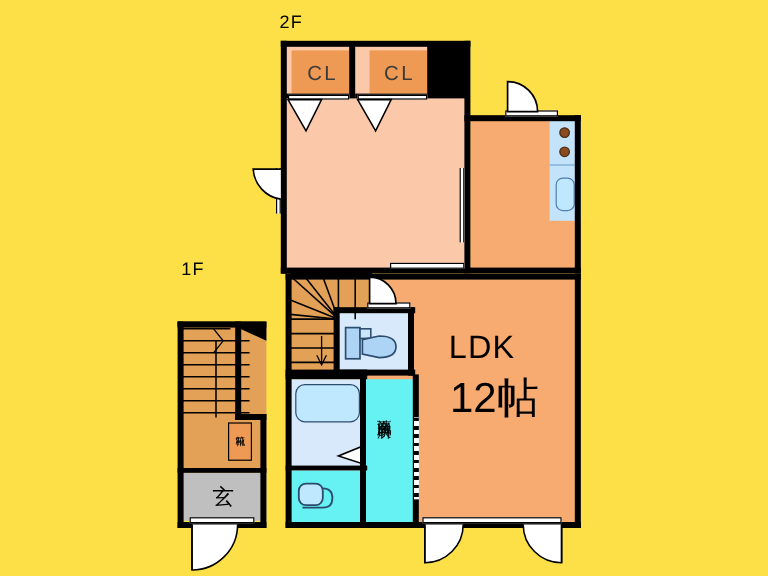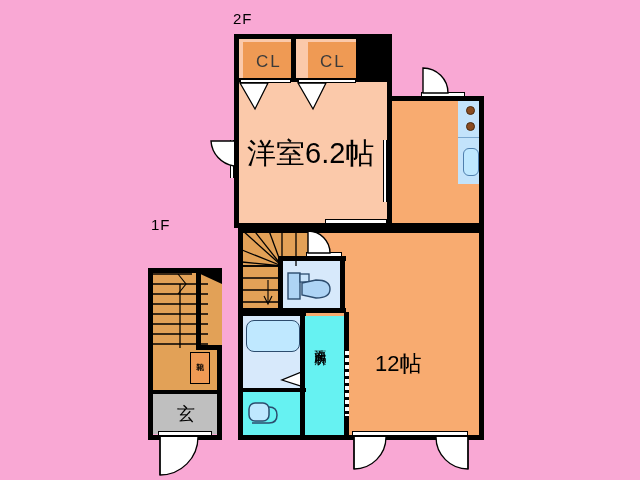--- a/index.html
+++ b/index.html
@@ -1,18 +1,18 @@
 <!DOCTYPE html>
 <html><head>
 <meta charset="utf-8">
 <style>
   html,body{margin:0;padding:0;background:#ffffff;}
   body{width:640px;height:480px;overflow:hidden;
        font-family:"Liberation Sans","DejaVu Sans",sans-serif;}
-  #stage{position:relative;width:640px;height:480px;background:#f9a8d4;}
+  #stage{position:relative;width:640px;height:480px;background:#fde047;}
 
   
   .ab{position:absolute;box-sizing:border-box;}
 
   
   .fill-room   {background:#fbc9aa;}   
   .fill-ldk    {background:#f8ab70;}   
   .fill-cl     {background:#ef9a54;}   
   .fill-stair  {background:#e2a157;}   
   .fill-genkan {background:#bfbfbf;}   
@@ -22,21 +22,21 @@
   .fill-tub    {background:#bfe8ff;}   
 
   
   .wall{background:#000000;}
 
   
   .lbl{position:absolute;color:#000;white-space:nowrap;}
   .floor-tag{font-size:15px;letter-spacing:1px;}
   .room-name{font-size:29px;font-weight:normal;letter-spacing:0px;}
   .ldk-a{font-size:27px;letter-spacing:1px;}
-  .ldk-b{font-size:22px;letter-spacing:0px;margin-top:41px;}
+  .ldk-b{font-size:35px;letter-spacing:0px;}
   .cl-lbl{font-size:17px;letter-spacing:2px;color:#3a3a3a;}
   .vert{writing-mode:vertical-rl;text-orientation:upright;line-height:1.02;}
   .wash-lbl{font-size:12px;letter-spacing:1px;}
   .shoe-lbl{font-size:8px;letter-spacing:0px;}
   .genkan-lbl{font-size:18px;}
 
   svg{display:block;overflow:visible;}
 </style>
 </head>
 <body>
@@ -96,21 +96,20 @@
 
   <div class="ab" style="left:421px;top:92px;width:44px;height:5px;background:#fff;border:1px solid #000;"></div>
   <svg class="ab" style="left:421px;top:64px;width:46px;height:30px;" viewBox="0 0 46 30">
     <path d="M2,29 L2,4 A25,25 0 0 1 27,29 Z" fill="#ffffff" stroke="#000000" stroke-width="1.4"></path>
   </svg>
 
   <div class="ab" style="left:325px;top:219px;width:62px;height:5px;background:#fff;border:1px solid #000;"></div>
 
   <div class="lbl cl-lbl" style="left:256px;top:52px;">CL</div>
   <div class="lbl cl-lbl" style="left:320px;top:52px;">CL</div>
-  <div class="lbl room-name" style="left:247px;top:134px;">洋室6.2帖</div>
 
   <div class="ab fill-ldk" style="left:305px;top:228px;width:179px;height:208px;"></div>
 
   <div class="ab fill-stair" style="left:242px;top:228px;width:68px;height:84px;"></div>
 
   <div class="ab fill-bath" style="left:282px;top:260px;width:62px;height:52px;"></div>
 
   <div class="ab fill-bath" style="left:242px;top:316px;width:62px;height:76px;"></div>
 
   <div class="ab fill-wash" style="left:304px;top:316px;width:44px;height:120px;"></div>
@@ -182,20 +181,21 @@
               background-image:repeating-linear-gradient(#000 0 3px,#fff 3px 7px);"></div>
 
   <div class="ab" style="left:352px;top:431px;width:116px;height:5px;background:#fff;border:1px solid #000;"></div>
   <svg class="ab" style="left:352px;top:436px;width:118px;height:38px;" viewBox="0 0 118 38">
     <path d="M2,1 L2,33 A32,32 0 0 0 34,1" fill="#ffffff" stroke="#000000" stroke-width="1.3"></path>
     <path d="M116,1 L116,33 A32,32 0 0 1 84,1" fill="#ffffff" stroke="#000000" stroke-width="1.3"></path>
     <line x1="2" y1="1" x2="2" y2="33" stroke="#000" stroke-width="1.3"></line>
     <line x1="116" y1="1" x2="116" y2="33" stroke="#000" stroke-width="1.3"></line>
   </svg>
 
+  <div class="lbl ldk-a" style="left:374px;top:274px;">LDK</div>
   <div class="lbl ldk-b" style="left:375px;top:308px;">12帖</div>
 
   <div class="lbl wash-lbl vert" style="left:314px;top:340px;">洗面脱衣所</div>
 
   <div class="ab fill-stair" style="left:152px;top:272px;width:70px;height:122px;"></div>
 
   <div class="ab fill-genkan" style="left:152px;top:394px;width:70px;height:40px;"></div>
 
   <div class="ab fill-cl" style="left:190px;top:352px;width:20px;height:32px;border:1.5px solid #000;"></div>
 

